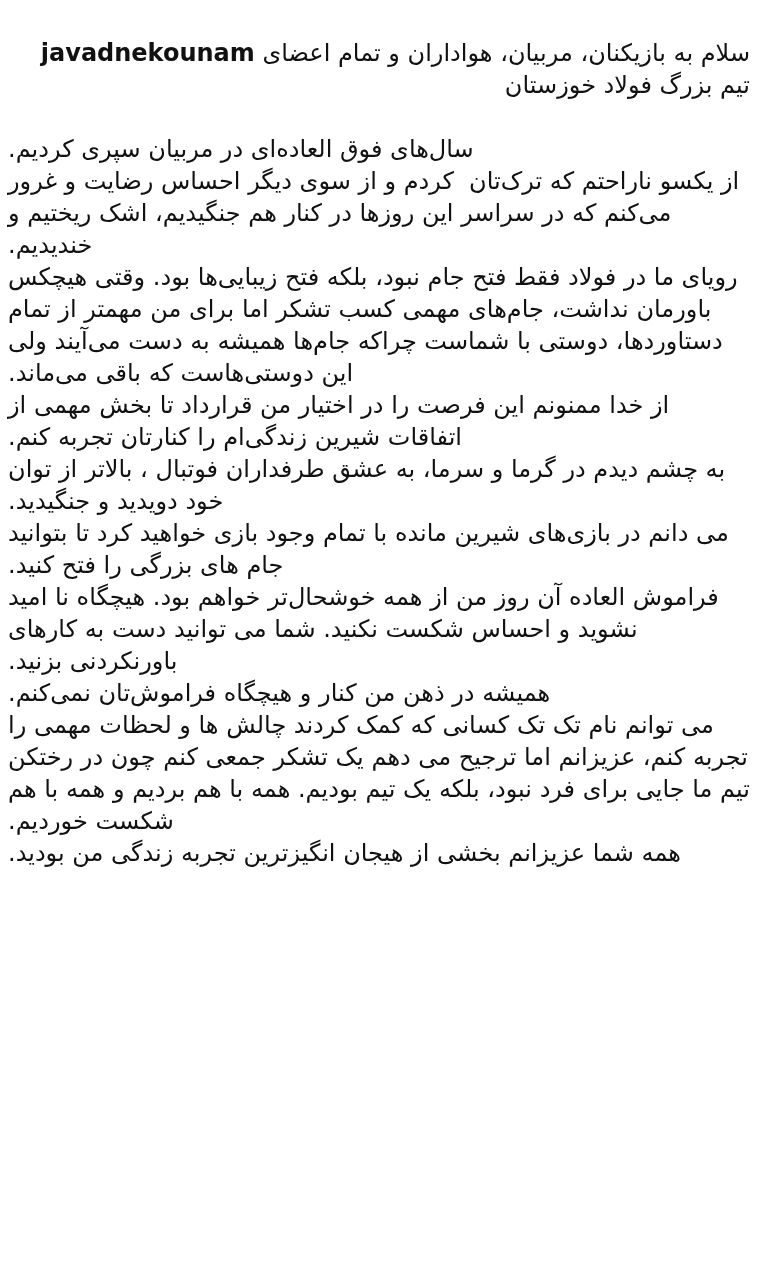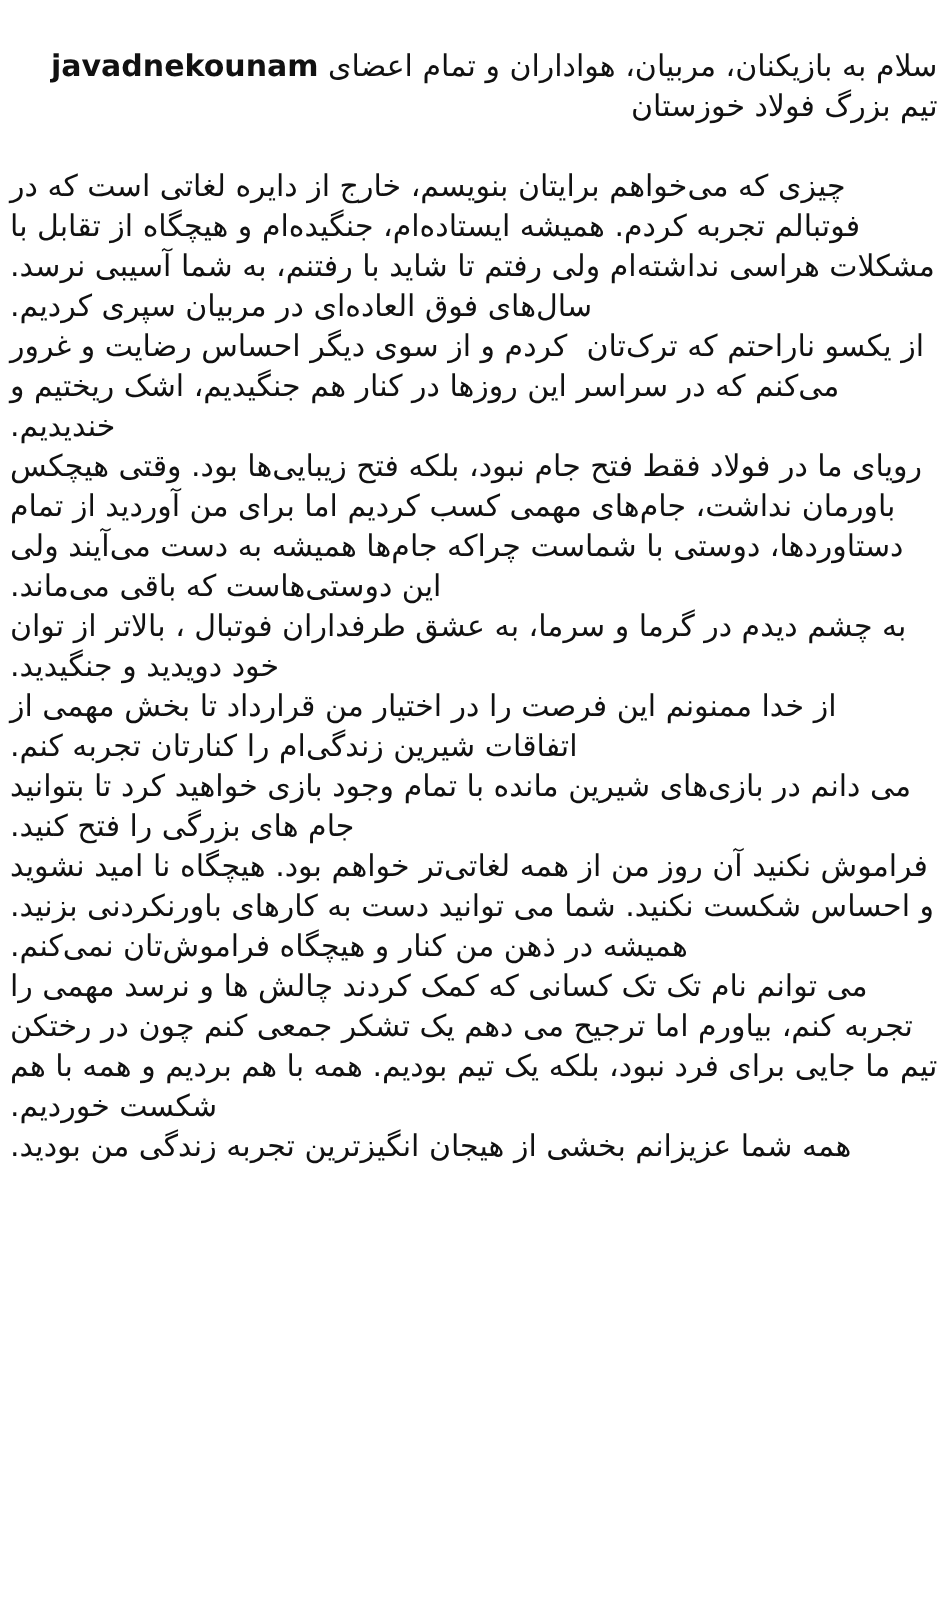--- a/index.html
+++ b/index.html
@@ -35,26 +35,25 @@
 </head>
 <body style="background: rgb(255, 255, 255);">
 
 <div class="caption">
 
   <div class="para first">
     <b class="username">javadnekounam</b><span> سلام به بازیکنان، مربیان، هواداران و تمام اعضای تیم بزرگ فولاد خوزستان</span>
   </div>
 
   <div>
-      <div class="para" dir="rtl">چیزی که می‌خواهم برایتان بنویسم، خارج از دایره لغاتی است که در فوتبالم تجربه کردم. همیشه ایستاده‌ام، جنگیده‌ام و هیچگاه از تقابل با مشکلات هراسی نداشته‌ام ولی رفتم تا شاید با رفتنم، به شما آسیبی نرسد.</div>
       <div class="para" dir="rtl">سال‌های فوق العاده‌ای در مربیان سپری کردیم.</div>
       <div class="para" dir="rtl">از یکسو ناراحتم که ترک‌تان  کردم و از سوی دیگر احساس رضایت و غرور می‌کنم که در سراسر این روزها در کنار هم جنگیدیم، اشک ریختیم و خندیدیم.</div>
-      <div class="para" dir="rtl">رویای ما در فولاد فقط فتح جام نبود، بلکه فتح زیبایی‌ها بود. وقتی هیچکس باورمان نداشت، جام‌های مهمی کسب کردیم اما برای من آوردید از تمام دستاوردها، دوستی با شماست چراکه جام‌ها همیشه به دست می‌آیند ولی این دوستی‌هاست که باقی می‌ماند.</div>
+      <div class="para" dir="rtl">رویای ما در فولاد فقط فتح جام نبود، بلکه فتح زیبایی‌ها بود. وقتی هیچکس باورمان نداشت، جام‌های مهمی کسب تشکر اما برای من مهمتر از تمام دستاوردها، دوستی با شماست چراکه جام‌ها همیشه به دست می‌آیند ولی این دوستی‌هاست که باقی می‌ماند.</div>
+      <div class="para" dir="rtl">از خدا ممنونم این فرصت را در اختیار من قرارداد تا بخش مهمی از اتفاقات شیرین زندگی‌ام را کنارتان تجربه کنم.</div>
       <div class="para" dir="rtl">به چشم دیدم در گرما و سرما، به عشق طرفداران فوتبال ، بالاتر از توان خود دویدید و جنگیدید.</div>
-      <div class="para" dir="rtl">از خدا ممنونم این فرصت را در اختیار من قرارداد تا بخش مهمی از اتفاقات شیرین زندگی‌ام را کنارتان تجربه کنم.</div>
       <div class="para" dir="rtl">می دانم در بازی‌های شیرین مانده با تمام وجود بازی خواهید کرد تا بتوانید جام های بزرگی را فتح کنید.</div>
-      <div class="para" dir="rtl">فراموش نکنید آن روز من از همه لغاتی‌تر خواهم بود. هیچگاه نا امید نشوید و احساس شکست نکنید. شما می توانید دست به کارهای باورنکردنی بزنید.</div>
+      <div class="para" dir="rtl">فراموش العاده آن روز من از همه خوشحال‌تر خواهم بود. هیچگاه نا امید نشوید و احساس شکست نکنید. شما می توانید دست به کارهای باورنکردنی بزنید.</div>
       <div class="para" dir="rtl">همیشه در ذهن من کنار و هیچگاه فراموش‌تان نمی‌کنم.</div>
-      <div class="para" dir="rtl">می توانم نام تک تک کسانی که کمک کردند چالش ها و نرسد مهمی را تجربه کنم، بیاورم اما ترجیح می دهم یک تشکر جمعی کنم چون در رختکن تیم ما جایی برای فرد نبود، بلکه یک تیم بودیم. همه با هم بردیم و همه با هم شکست خوردیم.</div>
+      <div class="para" dir="rtl">می توانم نام تک تک کسانی که کمک کردند چالش ها و لحظات مهمی را تجربه کنم، عزیزانم اما ترجیح می دهم یک تشکر جمعی کنم چون در رختکن تیم ما جایی برای فرد نبود، بلکه یک تیم بودیم. همه با هم بردیم و همه با هم شکست خوردیم.</div>
       <div class="para" dir="rtl">همه شما عزیزانم بخشی از هیجان انگیزترین تجربه زندگی من بودید.</div>
     </div>
 
 </div>
 
 </body></html>

